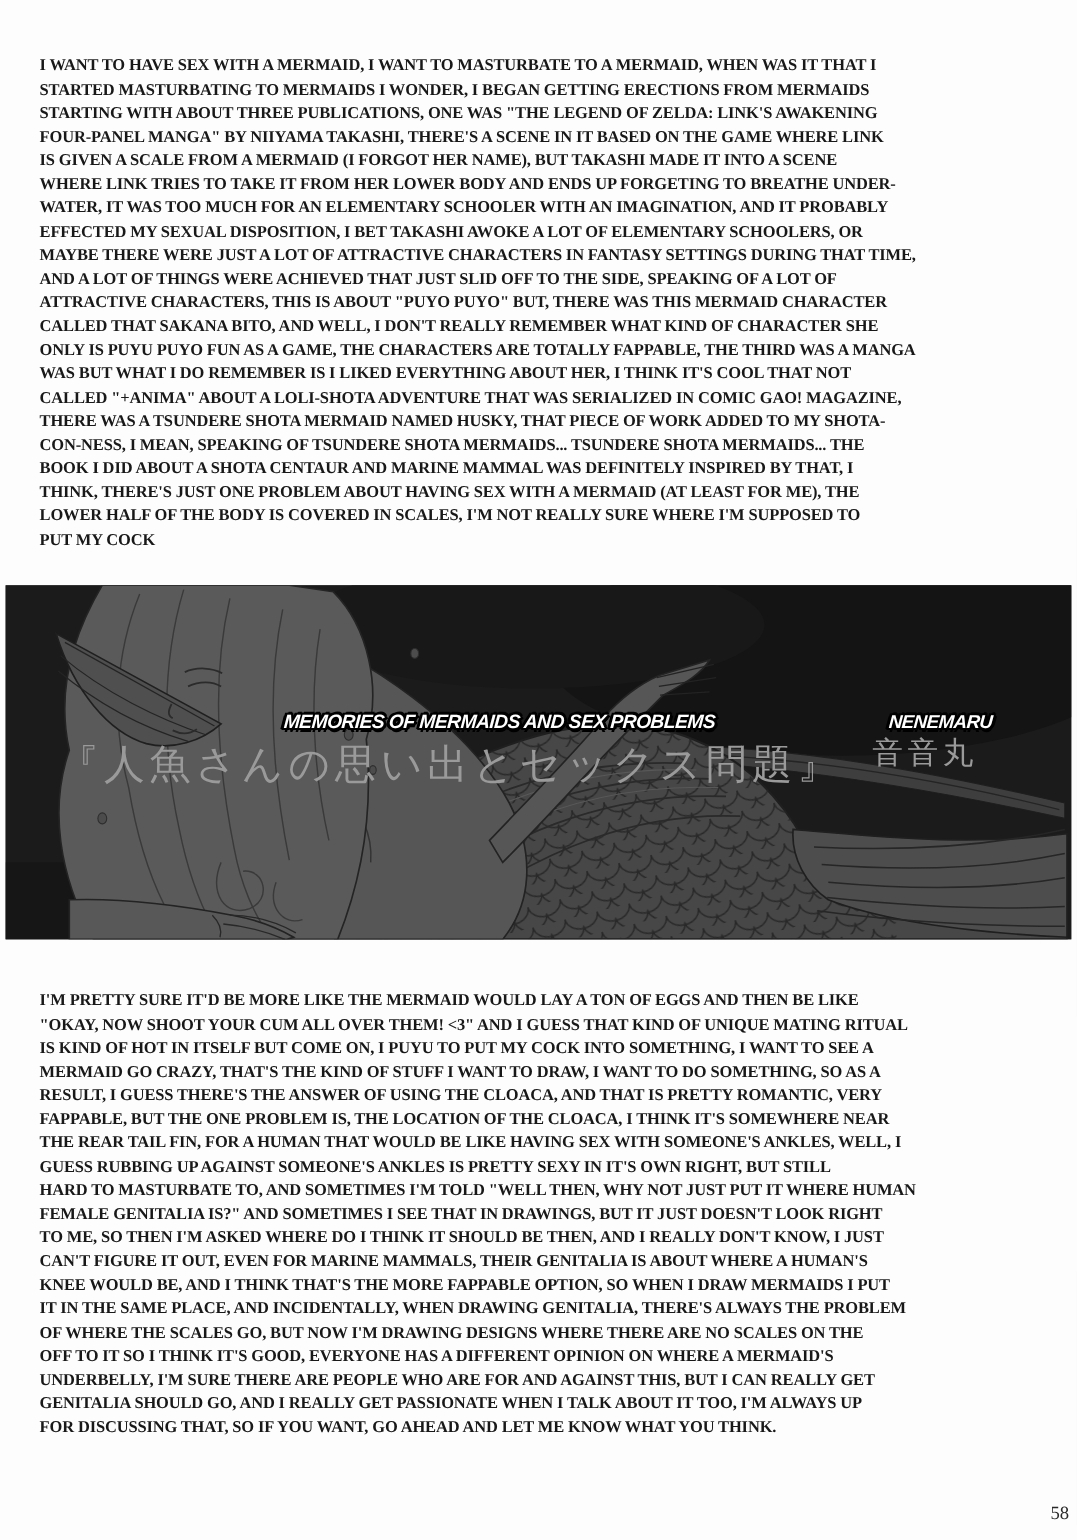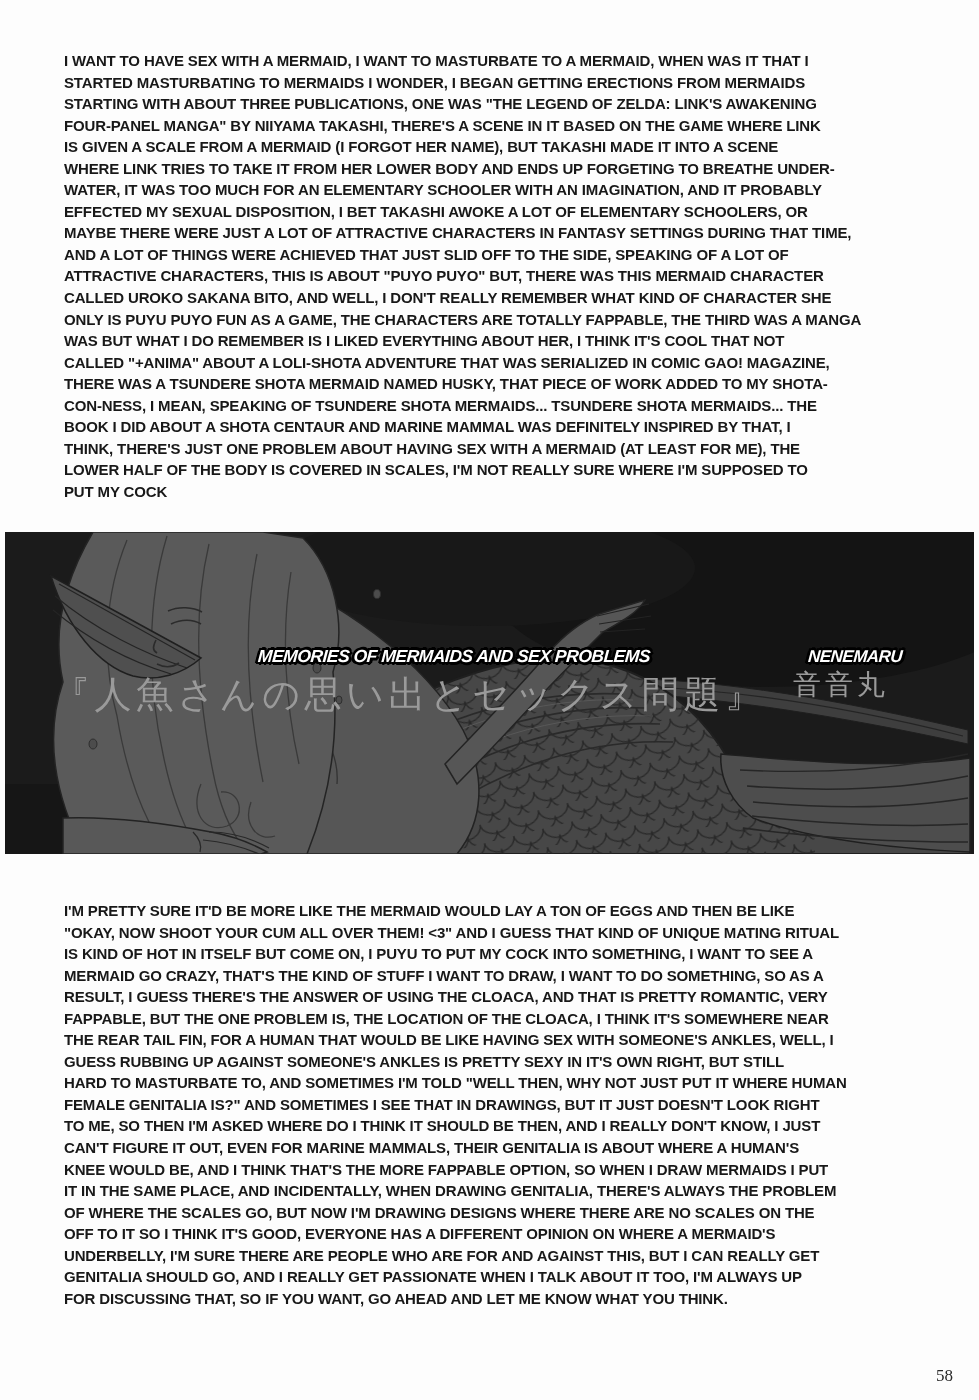--- a/index.html
+++ b/index.html
@@ -7,27 +7,26 @@
   .page {
     position:relative;
     width:979px; height:1400px;
     background:var(--page-bg,#fdfdfd);
     overflow:hidden;
     font-family:"Liberation Sans", sans-serif;
   }
   .text-block {
     position:absolute;
     left:36px; width:916px;
-    font-family:Liberation Sans, sans-serif;
+    font-family:Liberation Serif, serif;
     font-weight:bold;
     font-size:15px;
     line-height:21.55px;
     letter-spacing:-0.15px;
     color:var(--body-text,#181818);
-    margin-left:28px;
   }
   .text-block .text-line { white-space:nowrap; }
   .text-block.top { top:50px; }
   .text-block.bottom { top:900px; }
   .banner {
     position:absolute;
     left:5px; top:532px;
     width:969px; height:322px;
     background:var(--banner-bg,#1b1b1b);
     overflow:hidden;
@@ -54,20 +53,21 @@
     font-weight:normal;
     color:var(--jp-text,#9a9a9a);
     white-space:nowrap;
     line-height:1;
   }
   .title-jp { left:48px; top:144px; font-size:37px; letter-spacing:4.5px; }
   .author-jp { left:788px; top:139px; font-size:28px; letter-spacing:4px;text-align:center; }
   .page-number {
     position:absolute;
     left:936px; top:1366px; width:36px;
+    text-align:right;
     font-family:"Liberation Serif", serif;
     font-size:17px;
     color:#2a2a2a;
   }
 </style>
 </head>
 <body>
 
 <div class="page">
 
@@ -76,21 +76,21 @@
       <div class="text-line">STARTED MASTURBATING TO MERMAIDS I WONDER, I BEGAN GETTING ERECTIONS FROM MERMAIDS</div>
       <div class="text-line">STARTING WITH ABOUT THREE PUBLICATIONS, ONE WAS "THE LEGEND OF ZELDA: LINK'S AWAKENING</div>
       <div class="text-line">FOUR-PANEL MANGA" BY NIIYAMA TAKASHI, THERE'S A SCENE IN IT BASED ON THE GAME WHERE LINK</div>
       <div class="text-line">IS GIVEN A SCALE FROM A MERMAID (I FORGOT HER NAME), BUT TAKASHI MADE IT INTO A SCENE</div>
       <div class="text-line">WHERE LINK TRIES TO TAKE IT FROM HER LOWER BODY AND ENDS UP FORGETING TO BREATHE UNDER-</div>
       <div class="text-line">WATER, IT WAS TOO MUCH FOR AN ELEMENTARY SCHOOLER WITH AN IMAGINATION, AND IT PROBABLY</div>
       <div class="text-line">EFFECTED MY SEXUAL DISPOSITION, I BET TAKASHI AWOKE A LOT OF ELEMENTARY SCHOOLERS, OR</div>
       <div class="text-line">MAYBE THERE WERE JUST A LOT OF ATTRACTIVE CHARACTERS IN FANTASY SETTINGS DURING THAT TIME,</div>
       <div class="text-line">AND A LOT OF THINGS WERE ACHIEVED THAT JUST SLID OFF TO THE SIDE, SPEAKING OF A LOT OF</div>
       <div class="text-line">ATTRACTIVE CHARACTERS, THIS IS ABOUT "PUYO PUYO" BUT, THERE WAS THIS MERMAID CHARACTER</div>
-      <div class="text-line">CALLED UROKO SAKANA BITO, AND WELL, I DON'T REALLY REMEMBER WHAT KIND OF CHARACTER SHE</div>
+      <div class="text-line">CALLED THAT SAKANA BITO, AND WELL, I DON'T REALLY REMEMBER WHAT KIND OF CHARACTER SHE</div>
       <div class="text-line">ONLY IS PUYU PUYO FUN AS A GAME, THE CHARACTERS ARE TOTALLY FAPPABLE, THE THIRD WAS A MANGA</div>
       <div class="text-line">WAS BUT WHAT I DO REMEMBER IS I LIKED EVERYTHING ABOUT HER, I THINK IT'S COOL THAT NOT</div>
       <div class="text-line">CALLED "+ANIMA" ABOUT A LOLI-SHOTA ADVENTURE THAT WAS SERIALIZED IN COMIC GAO! MAGAZINE,</div>
       <div class="text-line">THERE WAS A TSUNDERE SHOTA MERMAID NAMED HUSKY, THAT PIECE OF WORK ADDED TO MY SHOTA-</div>
       <div class="text-line">CON-NESS, I MEAN, SPEAKING OF TSUNDERE SHOTA MERMAIDS... TSUNDERE SHOTA MERMAIDS... THE</div>
       <div class="text-line">BOOK I DID ABOUT A SHOTA CENTAUR AND MARINE MAMMAL WAS DEFINITELY INSPIRED BY THAT, I</div>
       <div class="text-line">THINK, THERE'S JUST ONE PROBLEM ABOUT HAVING SEX WITH A MERMAID (AT LEAST FOR ME), THE</div>
       <div class="text-line">LOWER HALF OF THE BODY IS COVERED IN SCALES, I'M NOT REALLY SURE WHERE I'M SUPPOSED TO</div>
       <div class="text-line">PUT MY COCK</div>
     </div>

